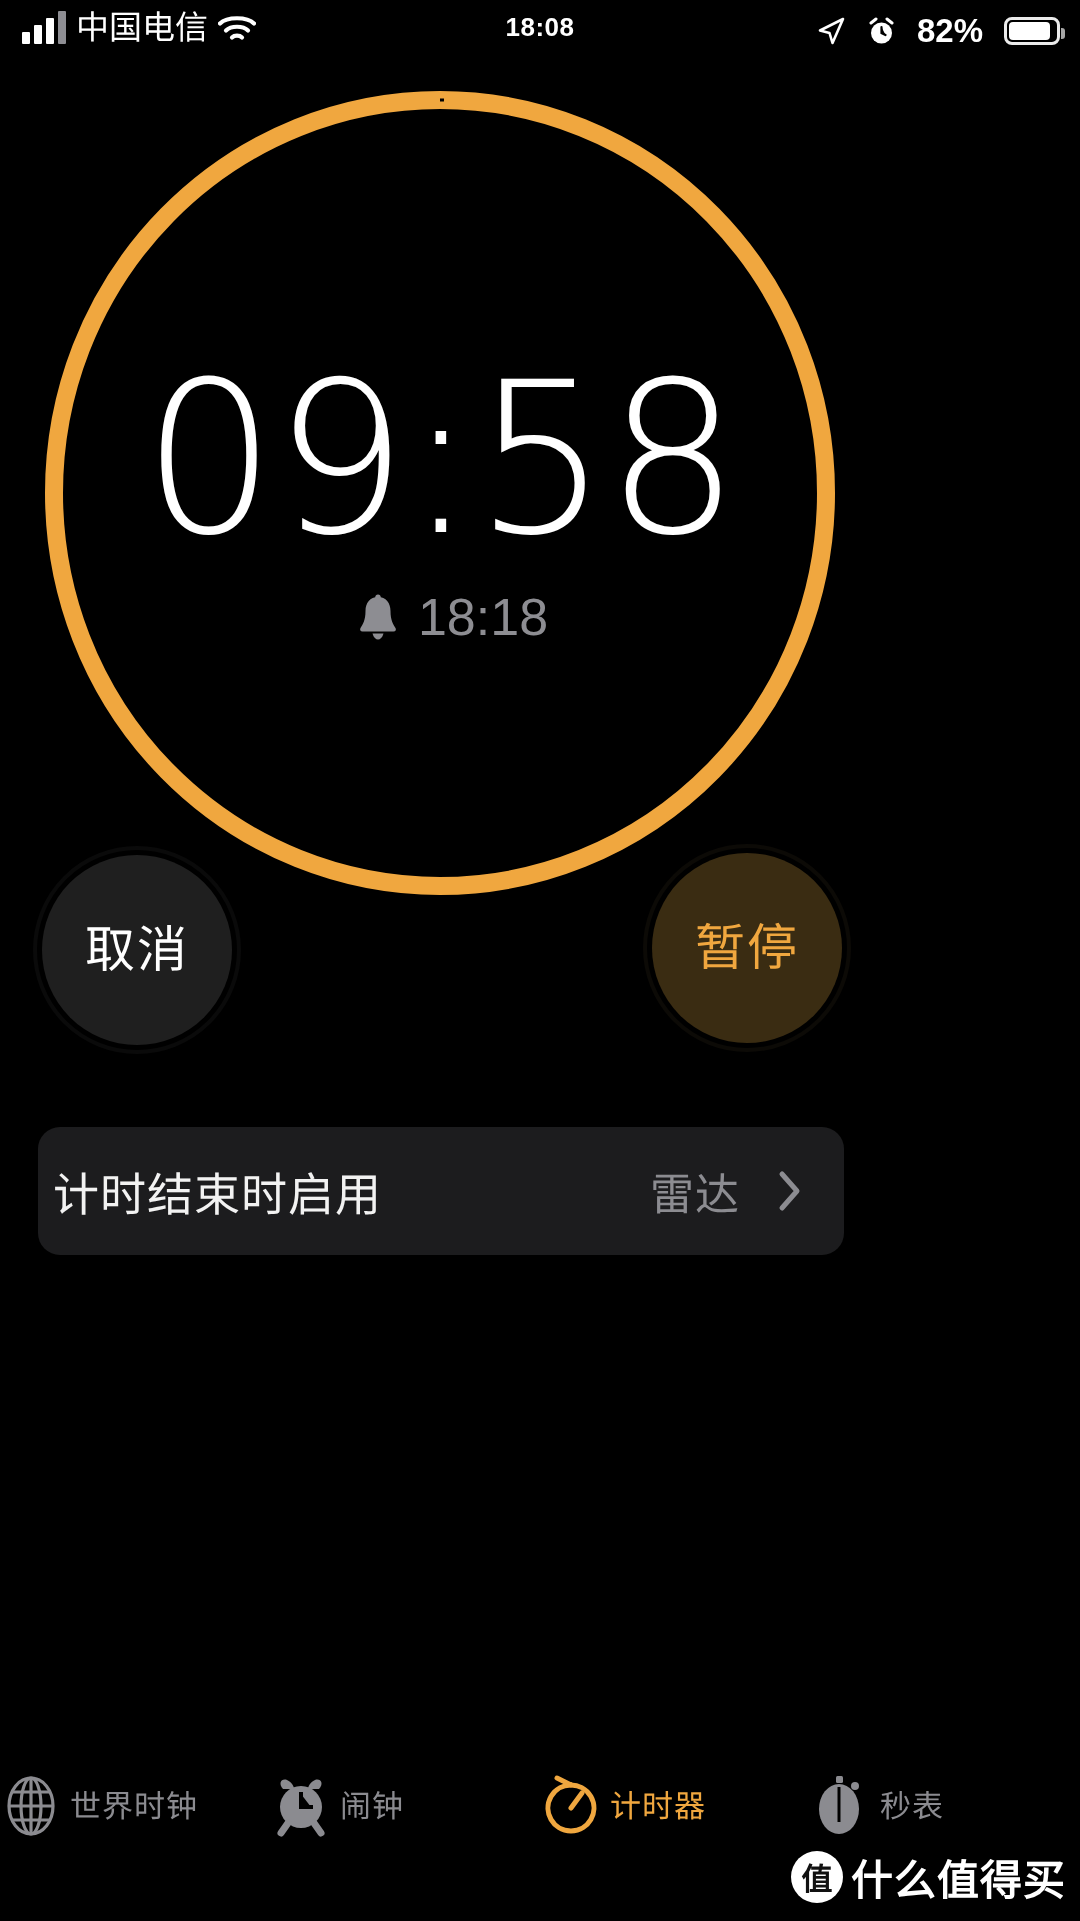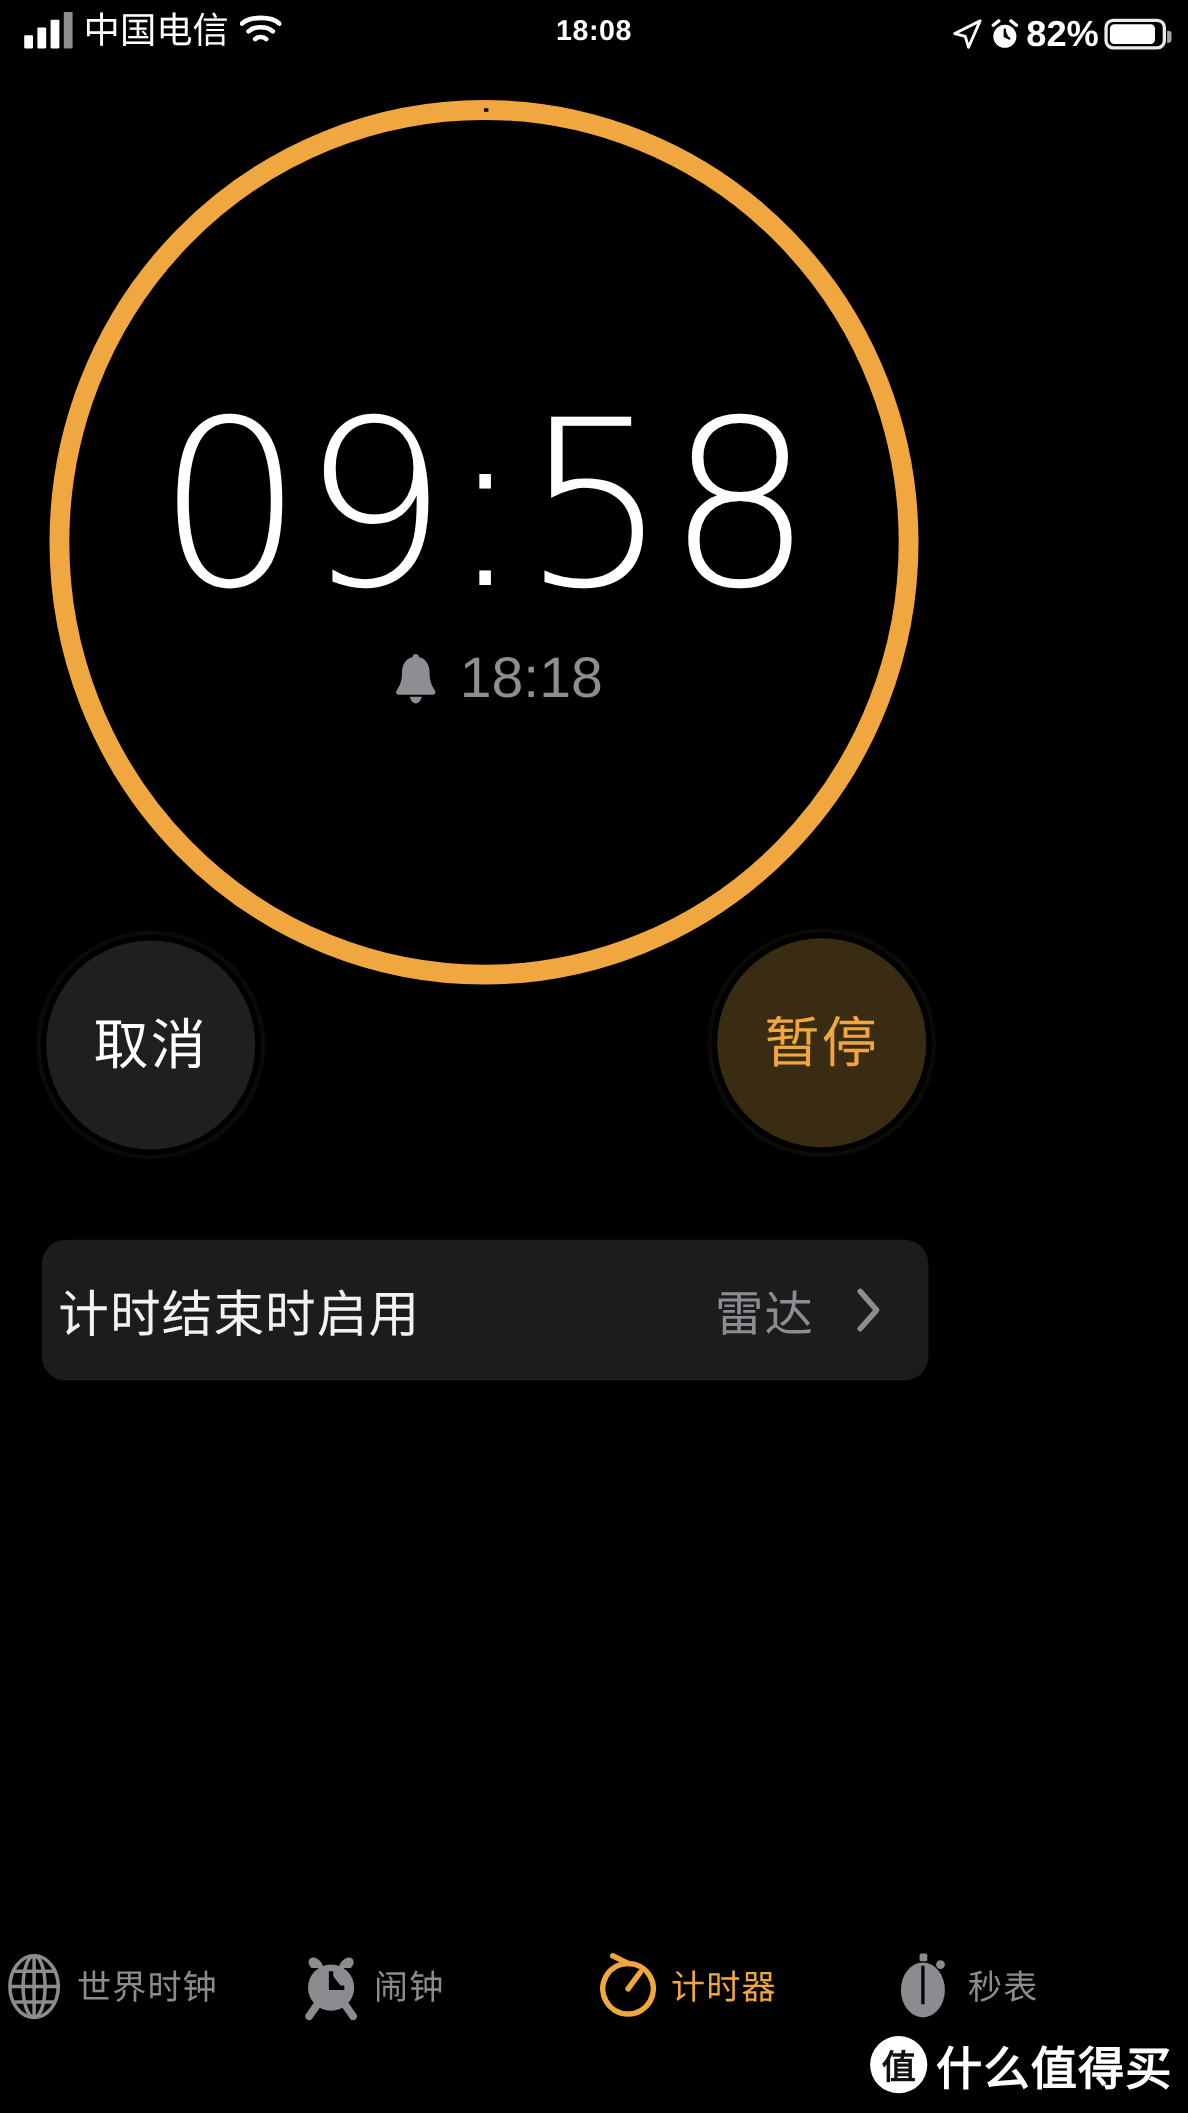--- a/index.html
+++ b/index.html
@@ -25,21 +25,21 @@
     height: 72px;
     display: flex;
     align-items: center;
     color: #fff;
   }
   .status-left {
     position: absolute;
     left: 22px;
     top: 10px;
     display: flex;
-    align-items: center;
+    align-items: flex-end;
     gap: 10px;
   }
   .signal-bars {
     display: flex;
     align-items: flex-end;
     gap: 4px;
     height: 34px;
   }
   .signal-bars i {
     display: block;
@@ -70,21 +70,21 @@
     letter-spacing: 0.5px;
     color: #fff;
   }
 
   .status-right {
     position: absolute;
     right: 20px;
     top: 12px;
     display: flex;
     align-items: center;
-    gap: 5px;
+    gap: 21px;
   }
   .loc-icon { width: 30px; height: 30px; display: block; }
   .alarm-icon-sb { width: 29px; height: 29px; display: block; }
   .battery-pct {
     font-size: 33px;
     font-weight: 600;
     color: #fff;
   }
   .battery {
     position: relative;

